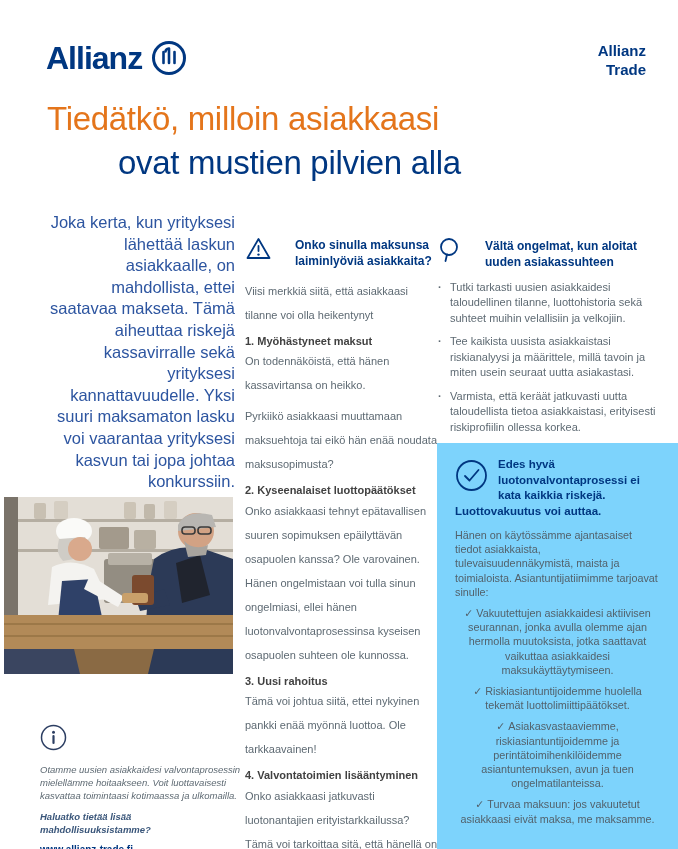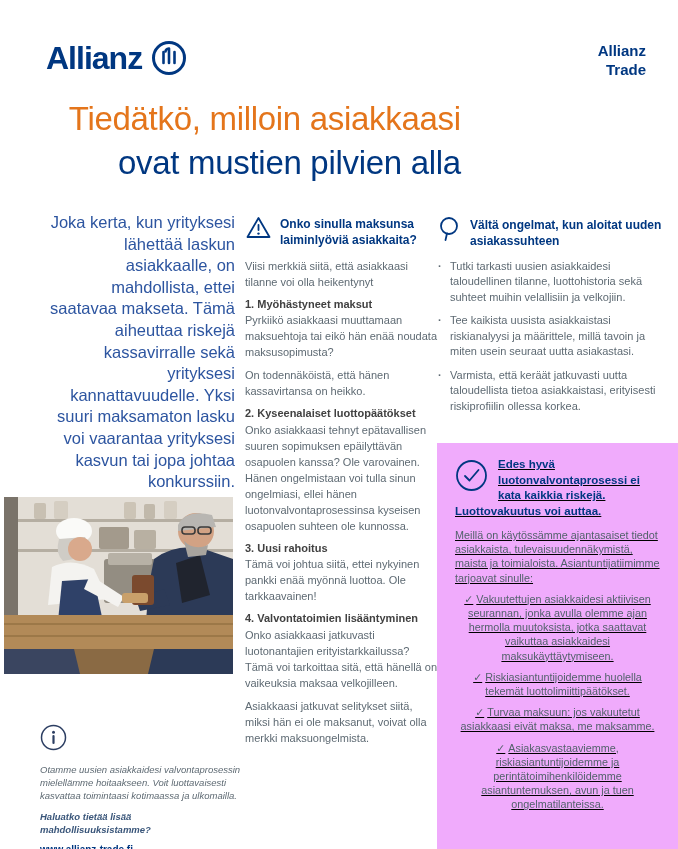--- a/index.html
+++ b/index.html
@@ -27,23 +27,23 @@
   .photo { position:absolute; left:4px; top:497px; width:229px; height:177px; }
 
   
   .finfo { position:absolute; left:40px; top:724px; width:202px; }
   .finfo .icon-wrap { margin-bottom:12px; }
   .finfo p { margin:0 0 8px; font-size:9.5px; line-height:1.38; color:#5E6A73;font-style:italic; }
   .finfo .question { font-weight:bold; color:#3A567A; margin-bottom:2px; }
   .finfo a { display:inline-block; font-size:10px; font-weight:bold; color:#003781; text-decoration:underline; }
 
   
-  .colhead { display:flex; gap:8px; margin-bottom:9px; }
+  .colhead { display:flex; gap:23px; margin-bottom:9px;margin-top:21px; }
   .colhead .htxt { font-size:12px; font-weight:bold; color:#003781; line-height:1.32; padding-top:2px; }
-  p.body { margin:0 0 7px; font-size:11px; line-height:16px; color:#5E6A73; }
+  p.body { margin:0 0 7px; font-size:11px; line-height:24px; color:#5E6A73; }
   .item-title { margin:0; font-size:11px; line-height:15.5px; font-weight:bold; color:#414141; }
 
   .col-mid { position:absolute; left:245px; top:215px; width:193px; }
   .col-right { position:absolute; left:438px; top:216px; width:224px; }
 
   .bullets { list-style:none; margin:0; padding:0; }
   .bullets li { position:relative; padding-left:12px; margin-bottom:8px;
     font-size:11px; line-height:15.5px; color:#5E6A73; }
   .bullets li .dot { position:absolute; left:0; top:0; font-weight:bold; color:#5E6A73; }
 
@@ -72,21 +72,21 @@
         <path d="M18 8.5 v14.5 M18 8.5 q-3.5 0.5 -3.5 3" stroke="#003781" stroke-width="2.6" stroke-linecap="round" fill="none"></path>
         <path d="M23.5 12 v11" stroke="#003781" stroke-width="2.6" stroke-linecap="round" fill="none"></path>
       </svg>
     </span>
   </div>
   <div class="unit-wordmark">
     <span>Allianz</span><br>
     <span>Trade</span>
   </div>
 
-  <h1 class="title" style="margin:0;font-weight:normal;text-align:right;">
+  <h1 class="title" style="margin:0;font-weight:normal;">
     <span class="l1">Tiedätkö, milloin asiakkaasi</span>
     <span class="l2">ovat mustien pilvien alla</span>
   </h1>
 
   <div class="intro">Joka kerta, kun yrityksesi lähettää laskun asiakkaalle, on mahdollista, ettei saatavaa makseta. Tämä aiheuttaa riskejä kassavirralle sekä yrityksesi kannattavuudelle. Yksi suuri maksamaton lasku voi vaarantaa yrityksesi kasvun tai jopa johtaa konkurssiin.</div>
 
   <div class="photo">
     <svg width="229" height="177" viewBox="0 0 229 177">
       <rect width="229" height="177" fill="#E3DED6"></rect>
       <rect x="0" y="0" width="14" height="177" fill="#7A736A"></rect>
@@ -151,22 +151,22 @@
           <path d="M13.5 3 L24.5 22 H2.5 Z" fill="none" stroke="#003781" stroke-width="1.8" stroke-linejoin="round"></path>
           <rect x="12.6" y="9" width="1.8" height="7" rx="0.9" fill="#003781"></rect>
           <circle cx="13.5" cy="18.6" r="1.2" fill="#003781"></circle>
         </svg>
       </span>
       <span class="htxt">Onko sinulla maksunsa laiminlyöviä asiakkaita?</span>
     </div>
     <p class="body">Viisi merkkiä siitä, että asiakkaasi tilanne voi olla heikentynyt</p>
     <div>
         <p class="item-title">1. Myöhästyneet maksut</p>
+        <p class="body">On todennäköistä, että hänen kassavirtansa on heikko.</p>
         <p class="body">Pyrkiikö asiakkaasi muuttamaan maksuehtoja tai eikö hän enää noudata maksusopimusta?</p>
-        <p class="body">On todennäköistä, että hänen kassavirtansa on heikko.</p>
         <p class="item-title">2. Kyseenalaiset luottopäätökset</p>
         <p class="body">Onko asiakkaasi tehnyt epätavallisen suuren sopimuksen epäilyttävän osapuolen kanssa? Ole varovainen. Hänen ongelmistaan voi tulla sinun ongelmiasi, ellei hänen luotonvalvontaprosessinsa kyseisen osapuolen suhteen ole kunnossa.</p>
         <p class="item-title">3. Uusi rahoitus</p>
         <p class="body">Tämä voi johtua siitä, ettei nykyinen pankki enää myönnä luottoa. Ole tarkkaavainen!</p>
         <p class="item-title">4. Valvontatoimien lisääntyminen</p>
         <p class="body">Onko asiakkaasi jatkuvasti luotonantajien erityistarkkailussa? Tämä voi tarkoittaa sitä, että hänellä on vaikeuksia maksaa velkojilleen.</p>
         <p class="body">Asiakkaasi jatkuvat selitykset siitä, miksi hän ei ole maksanut, voivat olla merkki maksuongelmista.</p>
       </div>
   </div>
 
@@ -180,30 +180,30 @@
       </span>
       <span class="htxt">Vältä ongelmat, kun aloitat uuden asiakassuhteen</span>
     </div>
     <ul class="bullets">
         <li><span class="dot">·</span>Tutki tarkasti uusien asiakkaidesi taloudellinen tilanne, luottohistoria sekä suhteet muihin velallisiin ja velkojiin.</li>
         <li><span class="dot">·</span>Tee kaikista uusista asiakkaistasi riskianalyysi ja määrittele, millä tavoin ja miten usein seuraat uutta asiakastasi.</li>
         <li><span class="dot">·</span>Varmista, että keräät jatkuvasti uutta taloudellista tietoa asiakkaistasi, erityisesti riskiprofiilin ollessa korkea.</li>
       </ul>
   </div>
 
-  <div class="blue-box" style="background: #f0abfc; text-decoration: underline;">
+  <div class="blue-box" style="background: #7dd3fc;">
     <span class="box-icon">
       <svg width="33" height="33" viewBox="0 0 33 33">
         <circle cx="16.5" cy="16.5" r="14.5" fill="none" stroke="#003781" stroke-width="1.8"></circle>
         <path d="M10 17 l4.5 4.5 L23.5 11" fill="none" stroke="#003781" stroke-width="1.8" stroke-linecap="round" stroke-linejoin="round"></path>
       </svg>
     </span>
     <h3>Edes hyvä luotonvalvontaprosessi ei kata kaikkia riskejä. Luottovakuutus voi auttaa.</h3>
-    <p class="boxbody" style="clear:both;">Meillä on käytössämme ajantasaiset tiedot asiakkaista, tulevaisuudennäkymistä, maista ja toimialoista. Asiantuntijatiimimme tarjoavat sinulle:</p>
+    <p class="boxbody" style="clear:both;">Hänen on käytössämme ajantasaiset tiedot asiakkaista, tulevaisuudennäkymistä, maista ja toimialoista. Asiantuntijatiimimme tarjoavat sinulle:</p>
     <div>
         <p class="check-line"><span class="pref">✓</span>Vakuutettujen asiakkaidesi aktiivisen seurannan, jonka avulla olemme ajan hermolla muutoksista, jotka saattavat vaikuttaa asiakkaidesi maksukäyttäytymiseen.</p>
         <p class="check-line"><span class="pref">✓</span>Riskiasiantuntijoidemme huolella tekemät luottolimiittipäätökset.</p>
+        <p class="check-line"><span class="pref">✓</span>Asiakasvastaaviemme, riskiasiantuntijoidemme ja perintätoimihenkilöidemme asiantuntemuksen, avun ja tuen ongelmatilanteissa.</p>
         <p class="check-line"><span class="pref">✓</span>Turvaa maksuun: jos vakuutetut asiakkaasi eivät maksa, me maksamme.</p>
-        <p class="check-line"><span class="pref">✓</span>Asiakasvastaaviemme, riskiasiantuntijoidemme ja perintätoimihenkilöidemme asiantuntemuksen, avun ja tuen ongelmatilanteissa.</p>
       </div>
   </div>
 
 </div>
 
 </body></html>

